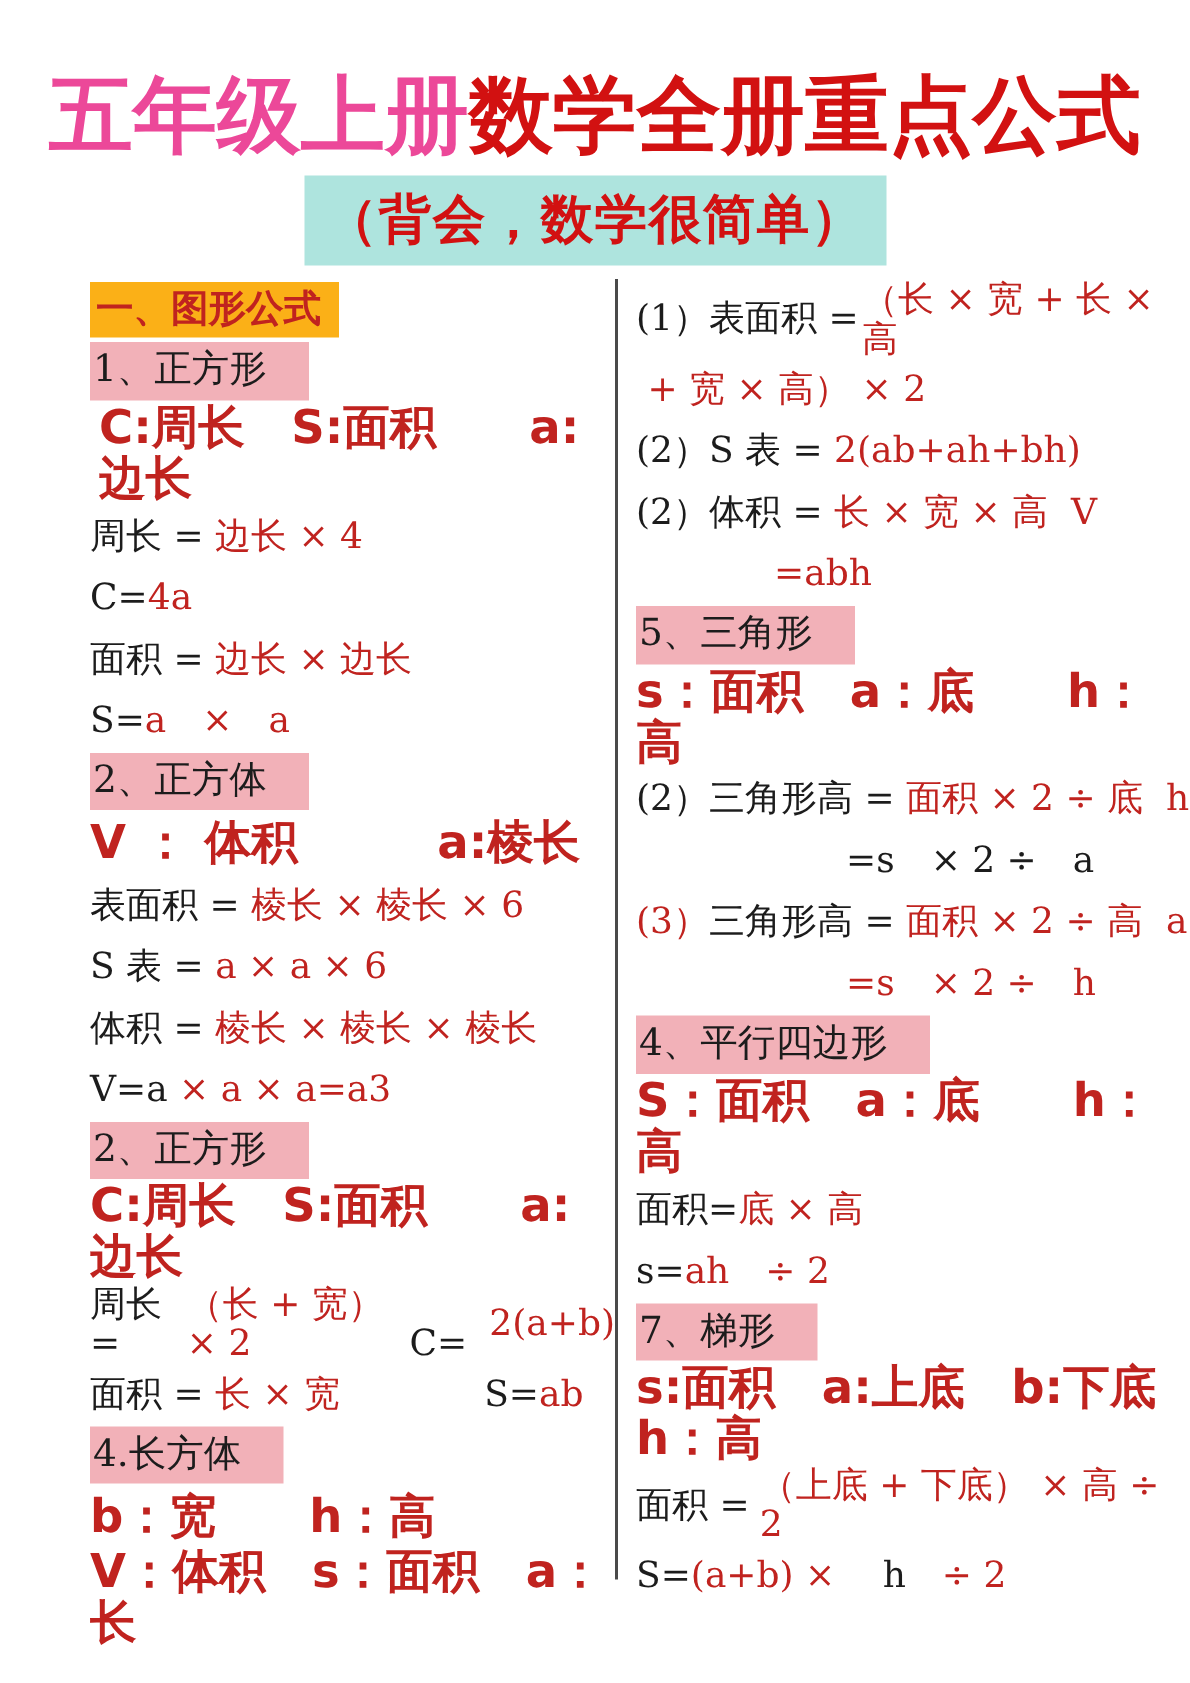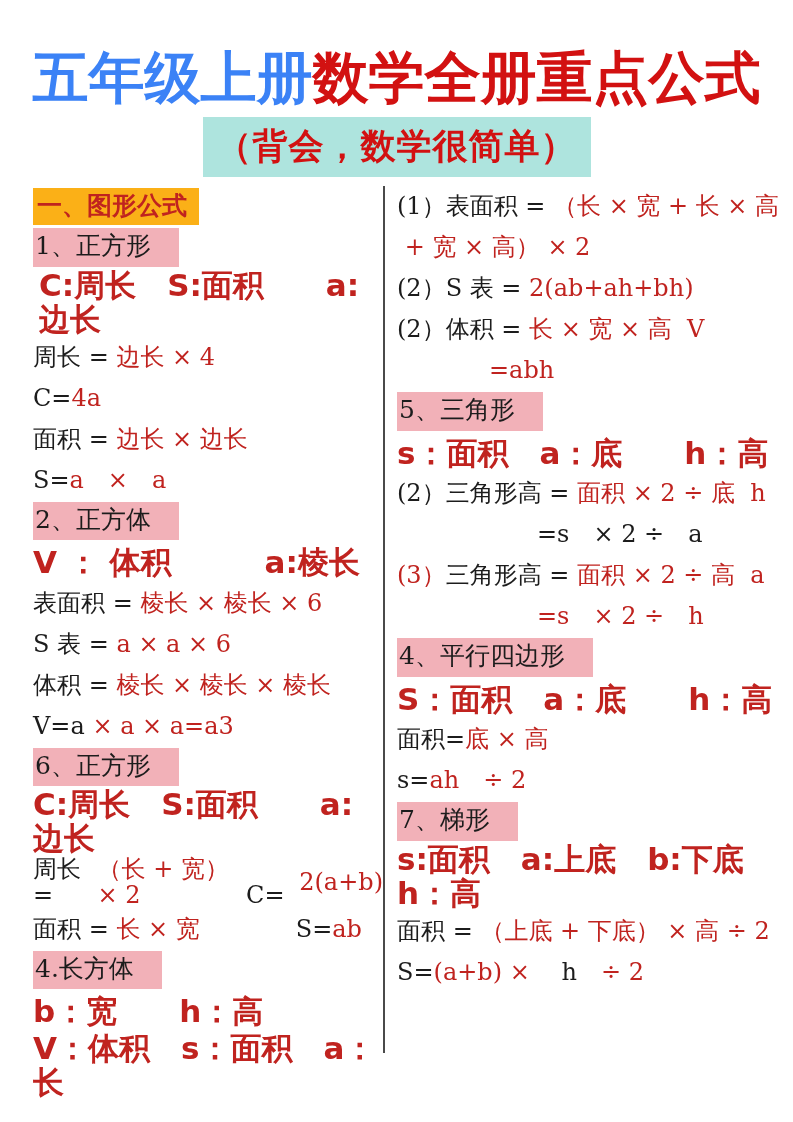--- a/index.html
+++ b/index.html
@@ -12,42 +12,42 @@
   }
   .header{padding-top:44px;text-align:center;}
   .title{
     font-family:"DejaVu Sans","Liberation Sans",sans-serif;
     font-weight:900;
     font-size:56px;
     line-height:1.2;
     white-space:nowrap;
     letter-spacing:0px;
   }
-  .t-black{color:#3b82f6;}
+  .t-black{color:#ec4899;}
   .t-red{color:var(--c-title_red);}
   .subtitle-wrap{margin-top:6px;text-align:center;}
   .subtitle{
     display:inline-block;
     background:var(--c-cyan);
     color:var(--c-title_red);
     font-family:"DejaVu Sans","Liberation Sans",sans-serif;
     font-weight:bold;
     font-size:35px;
     padding:6px 14px 7px 14px;
     letter-spacing:1px;
   }
   .cols{
     display:flex;
     margin-top:9px;
     height:867px;
     align-items:flex-start;
   }
   .col-left{
     width:350px;
-    padding-left:33px;
+    padding-left:60px;
     flex:none;
   }
   .col-right{
     flex:1;
     border-left:2px solid var(--c-divider);
     padding-left:12px;
     height:867px;
     box-sizing:border-box;
   }
   .row{
@@ -103,21 +103,21 @@
         <div class="row f"><span class="blk">周长 = </span><span class="red">边长 × 4</span></div>
         <div class="row f"><span class="blk">C=</span><span class="red">4a</span></div>
         <div class="row f"><span class="blk">面积 = </span><span class="red">边长 × 边长</span></div>
         <div class="row f"><span class="blk">S=</span><span class="red">a　×　a</span></div>
         <div class="row h2"><span class="h2-hl">2、正方体</span></div>
         <div class="row vars"><span class="red">V ： 体积　　　a:棱长</span></div>
         <div class="row f"><span class="blk">表面积 = </span><span class="red">棱长 × 棱长 × 6</span></div>
         <div class="row f"><span class="blk">S 表 = </span><span class="red">a × a × 6</span></div>
         <div class="row f"><span class="blk">体积 = </span><span class="red">棱长 × 棱长 × 棱长</span></div>
         <div class="row f"><span class="blk">V=a </span><span class="red">× a × a=a3</span></div>
-        <div class="row h2"><span class="h2-hl">6、正方形</span></div>
+        <div class="row h2"><span class="h2-hl">2、正方形</span></div>
         <div class="row vars"><span class="red">C:周长　S:面积　　a:边长</span></div>
         <div class="row f"><span class="blk">周长 =</span><span class="red">（长 + 宽）× 2</span><span class="blk">　C=</span><span class="red">2(a+b)</span></div>
         <div class="row f"><span class="blk">面积 = </span><span class="red">长 × 宽</span><span class="blk">　　　　S=</span><span class="red">ab</span></div>
         <div class="row h2"><span class="h2-hl">4.长方体</span></div>
         <div class="row vars"><span class="red">b：宽　　h：高</span></div>
         <div class="row vars"><span class="red">V：体积　s：面积　a：长</span></div>
       </div>
     <div class="col-right" id="col-right">
         <div class="row f"><span class="blk">(1）表面积 = </span><span class="red">（长 × 宽 + 长 × 高</span></div>
         <div class="row f"><span class="red"> + 宽 × 高） × 2</span></div>

